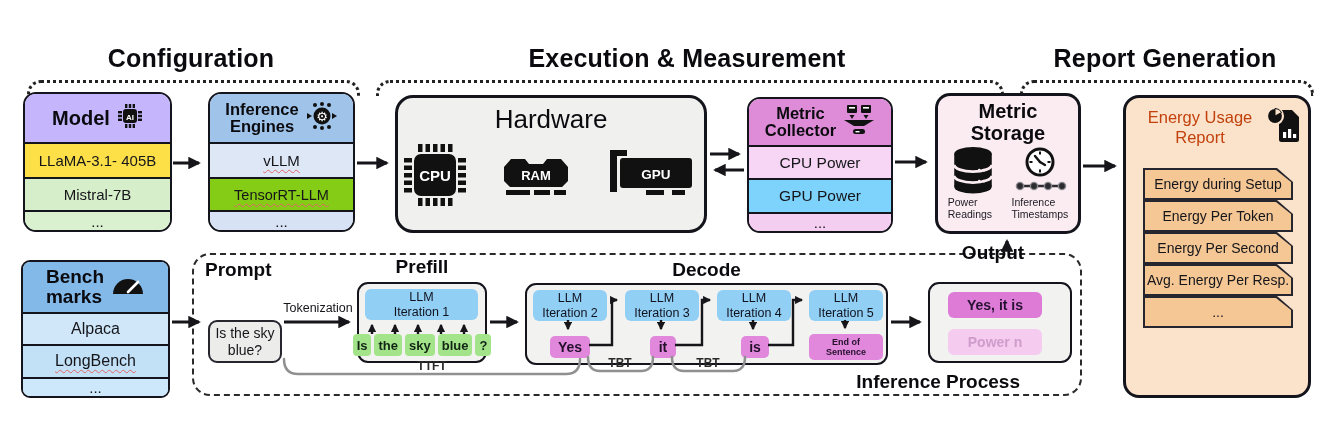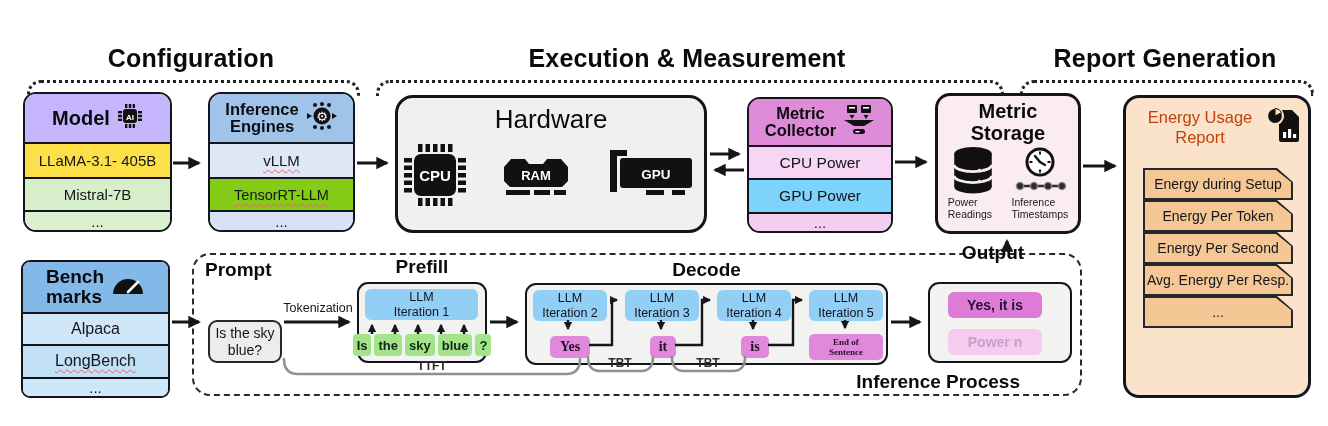--- a/index.html
+++ b/index.html
@@ -86,21 +86,21 @@
             border:2.5px solid #14141c;border-radius:11px;z-index:2;}
   #prefill-box{left:357px;top:282px;width:130px;height:81px;}
   #decode-box{left:525px;top:283px;width:363px;height:82px;}
   #output-box{left:928px;top:282px;width:144px;height:81px;padding-left:32px;}
   .llm-chip{position:absolute;background:#92cff4;border-radius:6px;display:flex;flex-direction:column;
             align-items:center;justify-content:center;font-size:12.5px;line-height:1.15;color:#10131f;}
   .tok{background:#a3e48a;border-radius:4px;font-size:13px;font-weight:600;color:#122514;
        display:flex;align-items:center;justify-content:center;padding:0 4px;height:22px;}
   #prefill-tokens{position:absolute;left:4px;right:4px;bottom:5px;display:flex;gap:3px;justify-content:center;}
   .mag{position:absolute;background:#e288dc;border-radius:5px;display:flex;align-items:center;
-       justify-content:center;font-size:14px;font-weight:600;color:#23102b;font-family:Liberation Serif, serif;}
+       justify-content:center;font-size:14px;font-weight:600;color:#23102b;}
   #eos{font-size:9px;font-weight:600;line-height:1.15;text-align:left;}
   #out-primary{position:absolute;left:18px;top:8px;width:94px;height:26px;background:#dd7bd7;
                border-radius:6px;display:flex;align-items:center;justify-content:center;
                font-size:14px;font-weight:800;color:#251331;}
   #out-secondary{position:absolute;left:18px;top:45px;width:94px;height:26px;background:#f5cbf0;
                  border-radius:6px;display:flex;align-items:center;justify-content:center;
                  font-size:14px;font-weight:800;color:#cf9ccb;}
   .timing-label{position:absolute;font-size:12px;font-weight:600;color:#2a2a2a;z-index:4;text-align:center;}
   #arrows{position:absolute;left:0;top:0;z-index:6;pointer-events:none;}
 </style>

